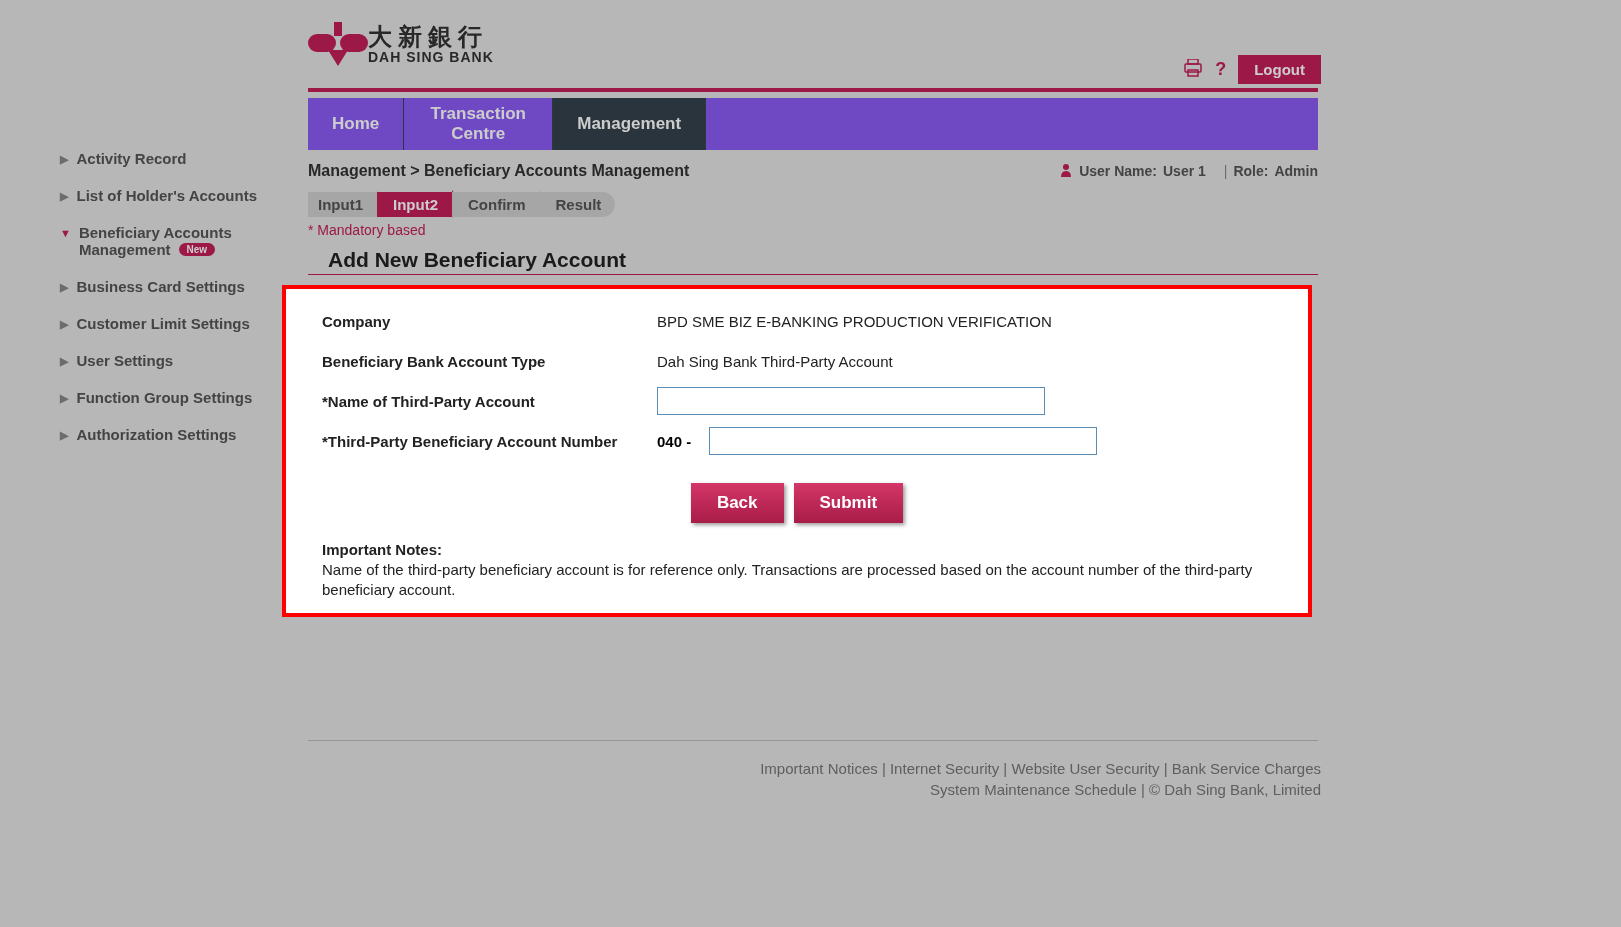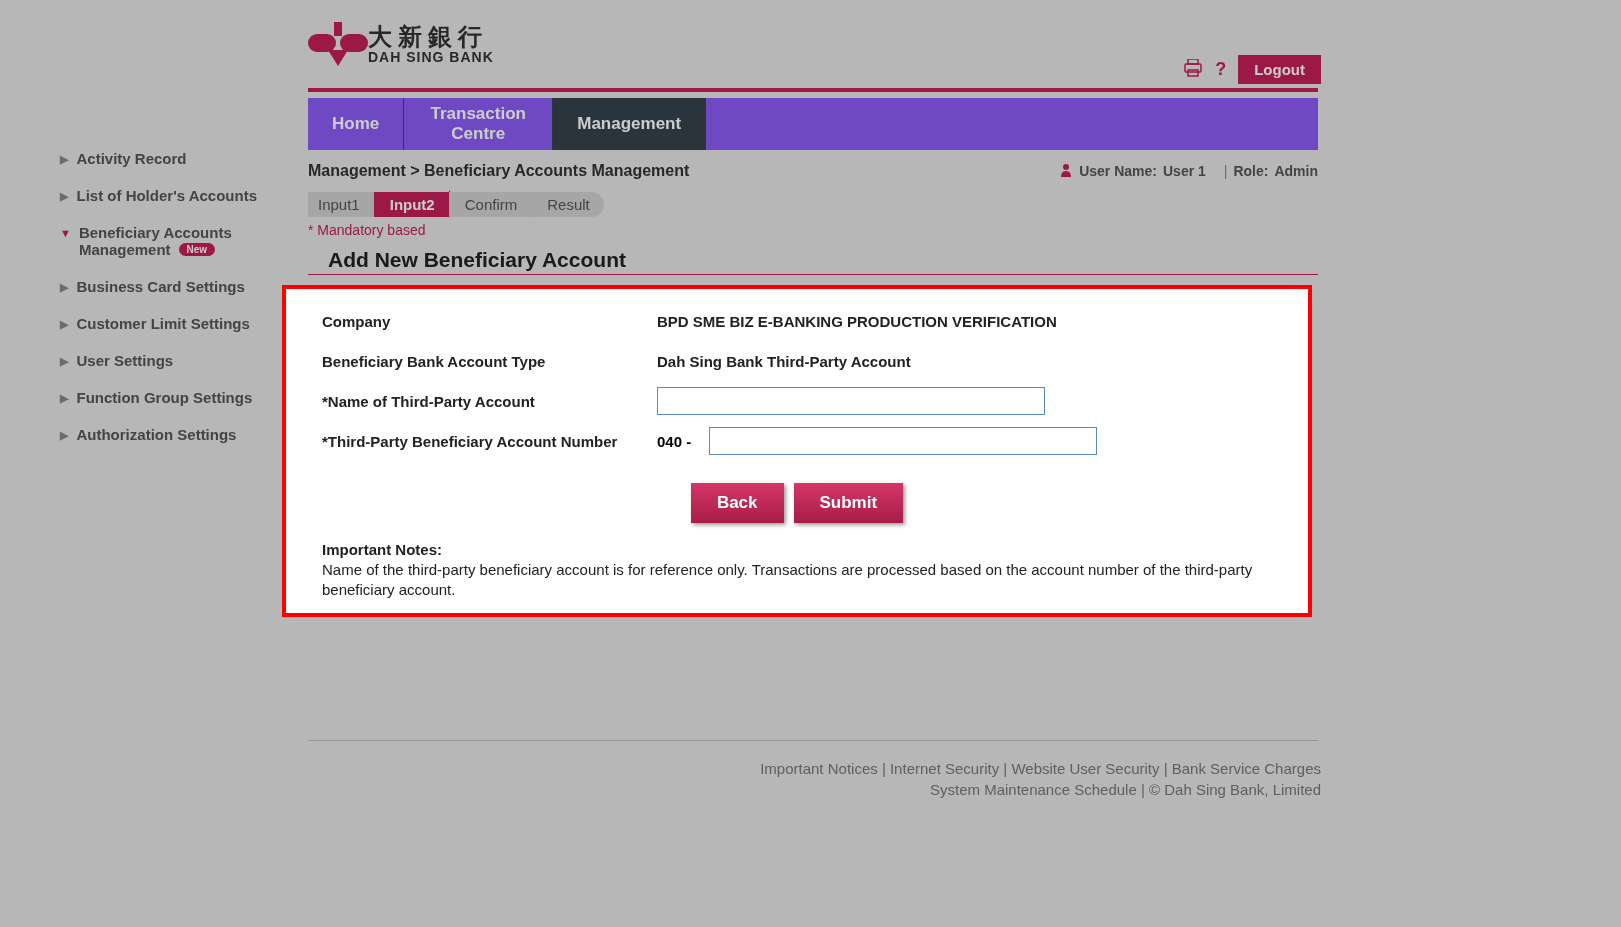--- a/index.html
+++ b/index.html
@@ -38,35 +38,35 @@
     
     .content-header { position: absolute; left: 308px; top: 162px; width: 1010px; display: flex; justify-content: space-between; align-items: center; }
     .breadcrumb { font-weight: bold; font-size: 16px; color: #333; }
     .user-info { display: flex; align-items: center; gap: 6px; font-size: 14px; color: #555; }
     .user-icon { color: #c41e58; }
     .user-label { font-weight: bold; }
     .user-value { font-weight: bold; margin-right: 12px; }
     .role-sep { color: #888; }
     
     .step-row { position: absolute; left: 308px; top: 190px; display: flex; align-items: center; }
-    .step { padding: 4px 14px 4px 10px; font-size: 15px; font-weight: normal; position: relative; background: #d0d0d0; color: #555; }
+    .step { padding: 4px 14px 4px 10px; font-size: 15px; font-weight: bold; position: relative; background: #d0d0d0; color: #555; }
     .step.active { background: #c41e58; color: white; font-weight: bold; }
     .step-chevron { width: 0; height: 0; border-top: 14px solid transparent; border-bottom: 14px solid transparent; border-left: 10px solid #d0d0d0; }
     .step-chevron.active { border-left-color: #c41e58; }
     
     .mandatory-note { position: absolute; left: 308px; top: 222px; color: #c41e58; font-size: 14px; }
     
     .page-title { position: absolute; left: 328px; top: 248px; font-size: 21px; font-weight: bold; color: #222; }
     .title-underline { position: absolute; left: 308px; top: 274px; width: 1010px; height: 1px; background: #c41e58; }
     
     .form-panel { position: absolute; left: 282px; top: 285px; width: 1030px; height: 332px; background: #fff; border: 4px solid #ff0000; z-index: 10; padding: 18px 36px; }
     
     .form-row { display: flex; margin-bottom: 12px; align-items: center; min-height: 28px; }
     .form-label { width: 335px; font-weight: bold; font-size: 15px; color: #222; }
-    .form-value { font-weight: bold; font-size: 15px; color: #222; }
+    .form-value { font-weight: normal; font-size: 15px; color: #222; }
     .text-input { border: 1px solid #5a8cb5; height: 28px; padding: 2px 6px; font-size: 14px; }
     .input-name { width: 388px; }
     .prefix { font-weight: bold; font-size: 15px; margin-right: 18px; }
     .input-account { width: 388px; }
     
     .btn-row { display: flex; justify-content: center; gap: 10px; margin-top: 28px; margin-bottom: 18px; }
     .action-btn { background: linear-gradient(to bottom, #d43668, #a81c48); color: white; border: none; padding: 10px 26px; font-size: 17px; font-weight: bold; cursor: pointer; box-shadow: 2px 2px 4px rgba(0,0,0,0.4); }
     
     .notes-title { font-weight: bold; font-size: 15px; color: #222; margin-bottom: 2px; }
     .notes-body { font-size: 15px; color: #222; line-height: 1.35; }

